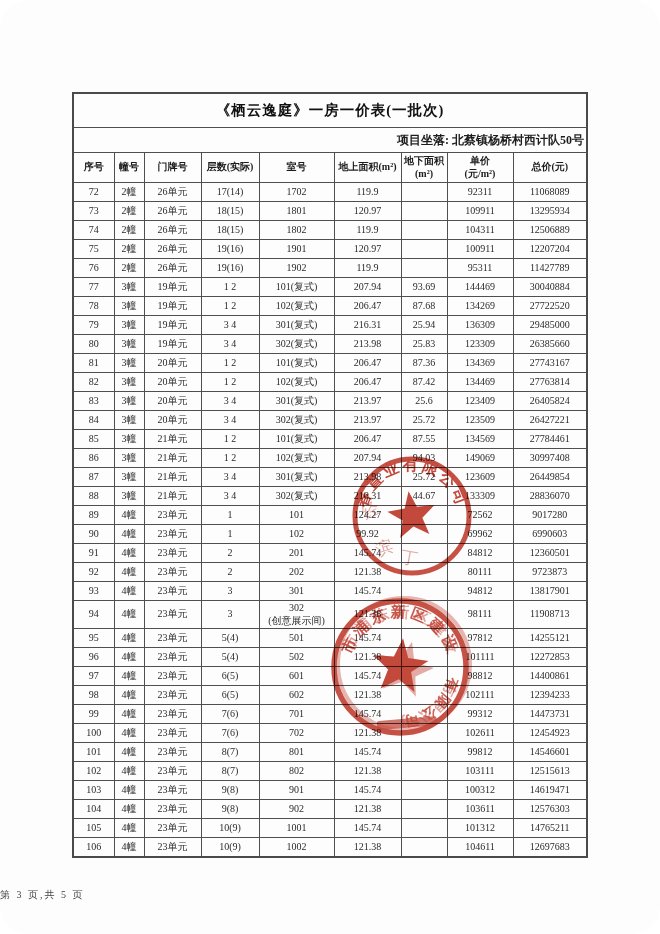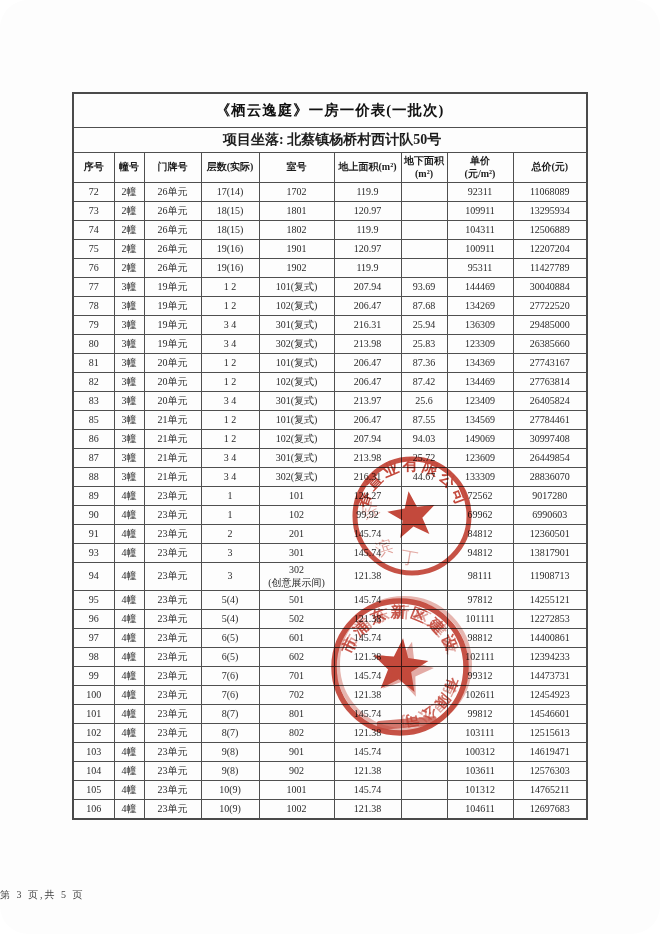--- a/index.html
+++ b/index.html
@@ -17,21 +17,21 @@
     border:1px solid #4f4f4f;text-align:center;vertical-align:middle;
     padding:1px 2px;white-space:pre-line;line-height:1.25;
     overflow:hidden;
   }
   .doc-table{border:2px solid #4a4a4a;}
   .title-row td{
     border:1px solid #4f4f4f;height:31px;font-size:14.5px;font-weight:bold;
     letter-spacing:1px;color:#111;
   }
   .location-row td{
-    height:22px;text-align:center;padding-left:6px;font-size:14px;font-weight:600;color:#1d1d1d;
+    height:22px;text-align:right;padding-left:6px;font-size:12px;font-weight:600;color:#1d1d1d;
   }
   .header-row th{height:27px;font-size:10px;font-weight:600;color:#1c1c1c;}
   .doc-table tbody tr{height:19px;margin-top:26px;}
   .doc-table tbody td{font-size:10px;color:#2a2a2a;}
   .footer{
     position:absolute;left:0;top:860px;width:660px;
     font-size:10px;color:#444;letter-spacing:2px;margin-top:28px;
   }
   .stamp{
     position:absolute;mix-blend-mode:multiply;opacity:0.92;pointer-events:none;
@@ -204,20 +204,31 @@
           <td>3幢</td>
           <td>20单元</td>
           <td>3 4</td>
           <td>301(复式)</td>
           <td>213.97</td>
           <td>25.6</td>
           <td>123409</td>
           <td>26405824</td>
         </tr>
         <tr>
+          <td>84</td>
+          <td>3幢</td>
+          <td>20单元</td>
+          <td>3 4</td>
+          <td>302(复式)</td>
+          <td>213.97</td>
+          <td>25.72</td>
+          <td>123509</td>
+          <td>26427221</td>
+        </tr>
+        <tr>
           <td>85</td>
           <td>3幢</td>
           <td>21单元</td>
           <td>1 2</td>
           <td>101(复式)</td>
           <td>206.47</td>
           <td>87.55</td>
           <td>134569</td>
           <td>27784461</td>
         </tr>
@@ -279,20 +290,31 @@
         <tr>
           <td>91</td>
           <td>4幢</td>
           <td>23单元</td>
           <td>2</td>
           <td>201</td>
           <td>145.74</td>
           <td></td>
           <td>84812</td>
           <td>12360501</td>
+        </tr>
+        <tr>
+          <td>92</td>
+          <td>4幢</td>
+          <td>23单元</td>
+          <td>2</td>
+          <td>202</td>
+          <td>121.38</td>
+          <td></td>
+          <td>80111</td>
+          <td>9723873</td>
         </tr>
         <tr>
           <td>93</td>
           <td>4幢</td>
           <td>23单元</td>
           <td>3</td>
           <td>301</td>
           <td>145.74</td>
           <td></td>
           <td>94812</td>

